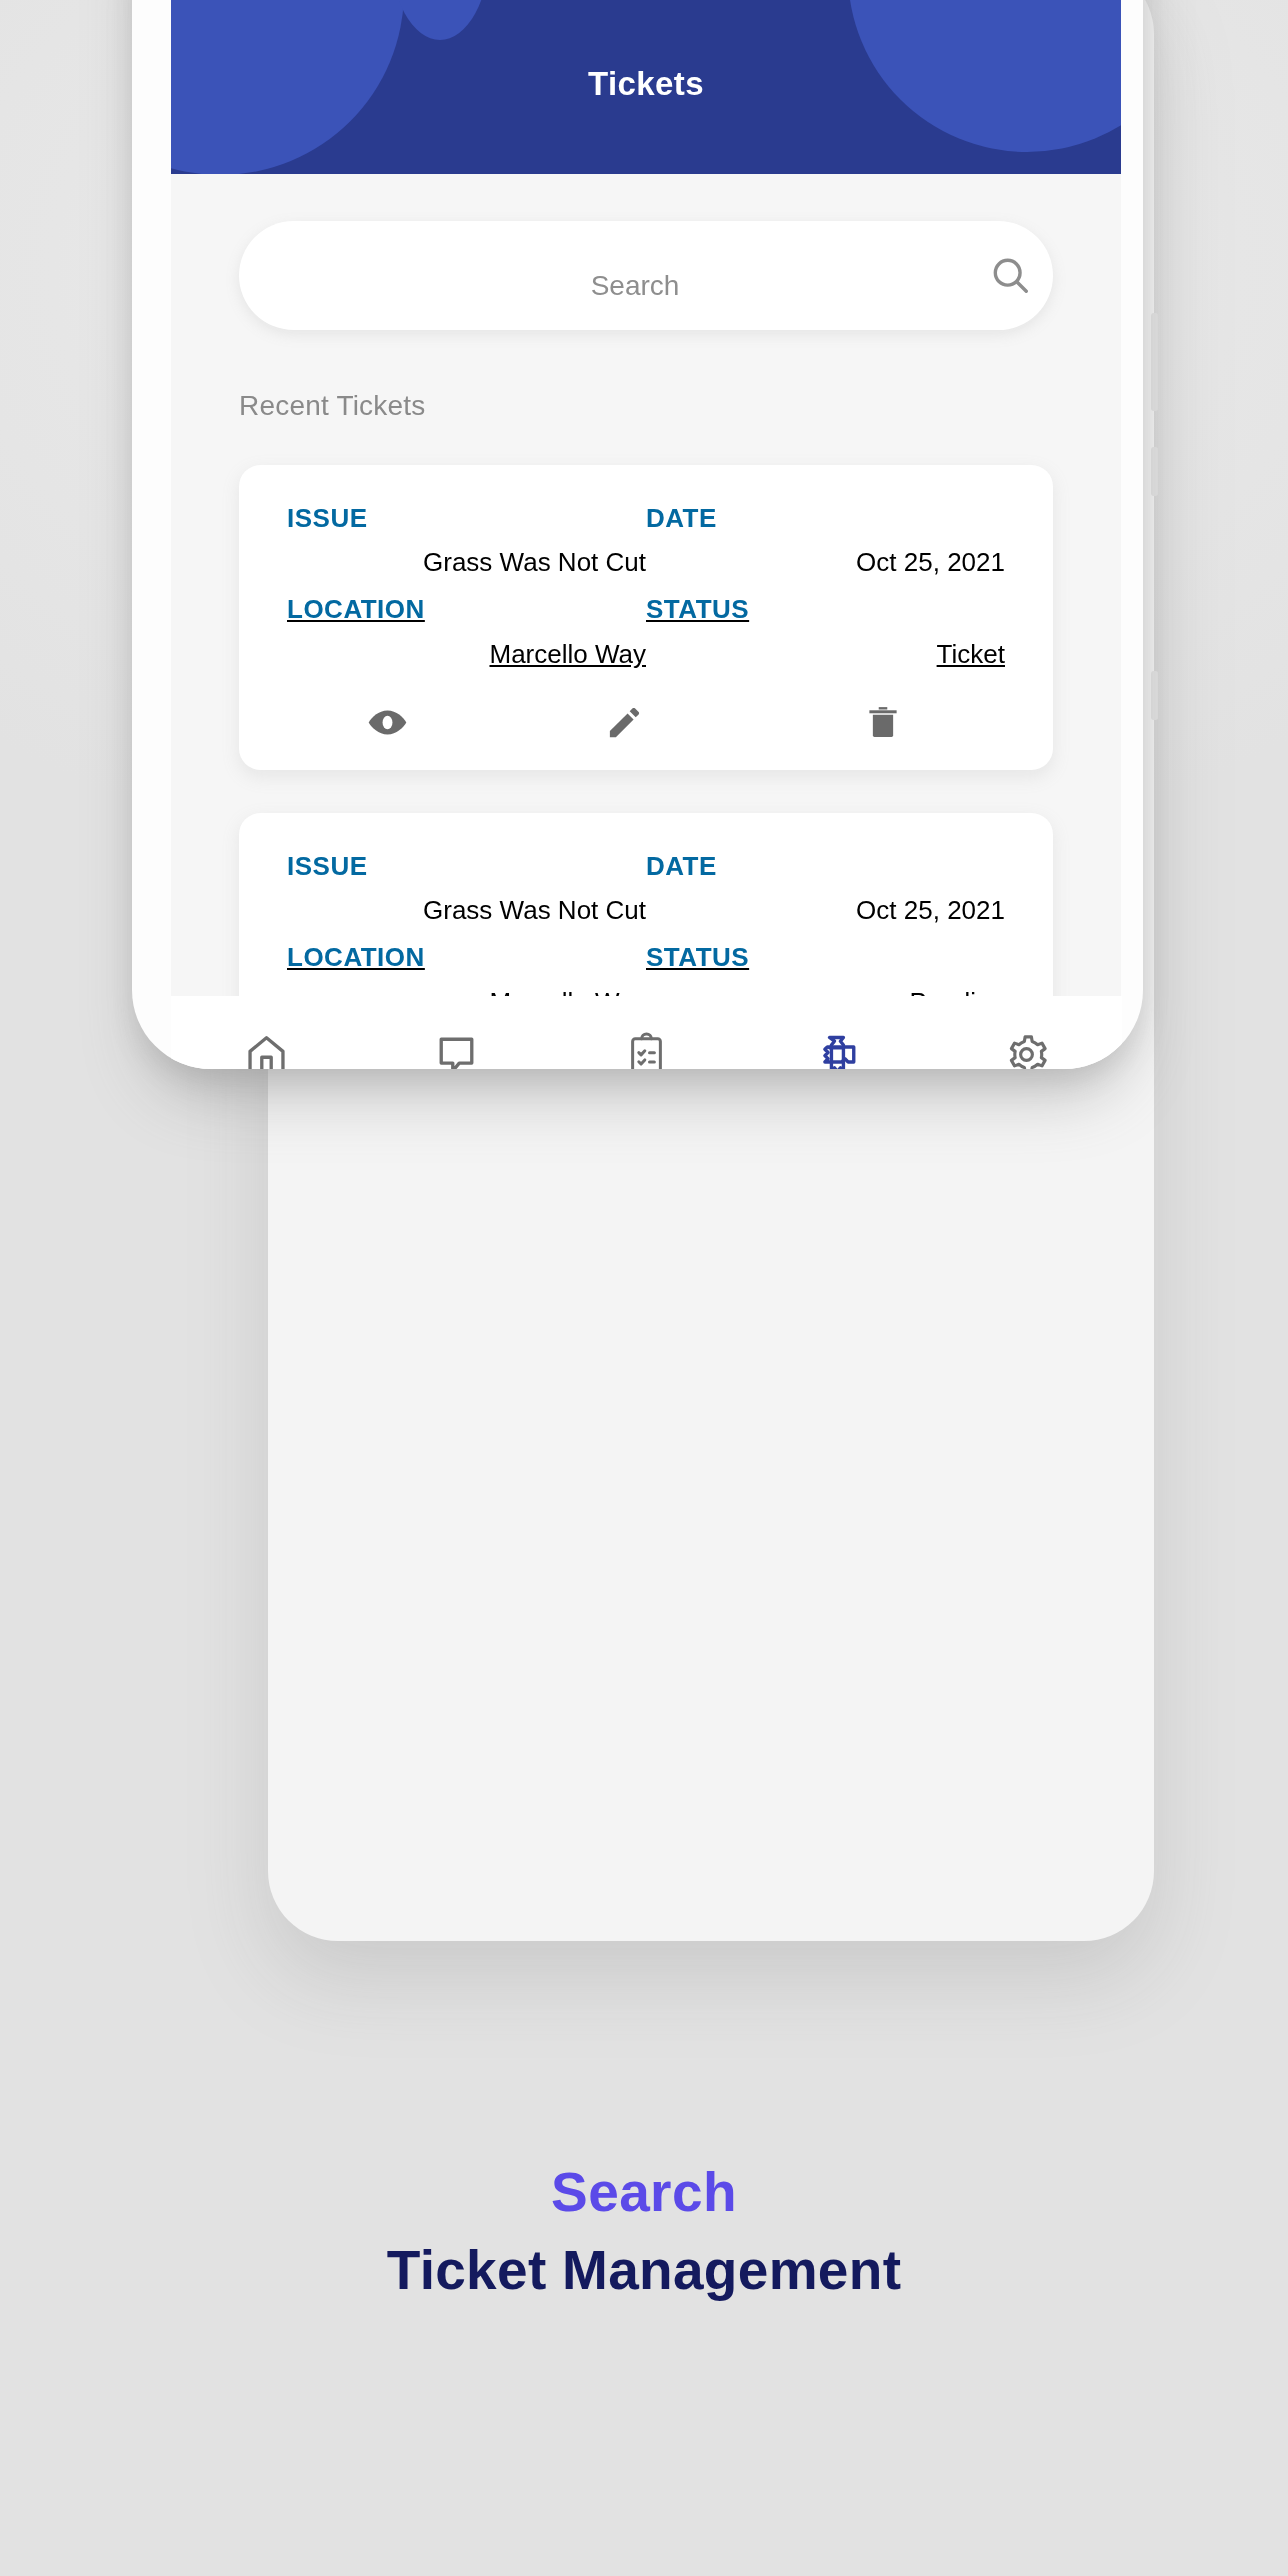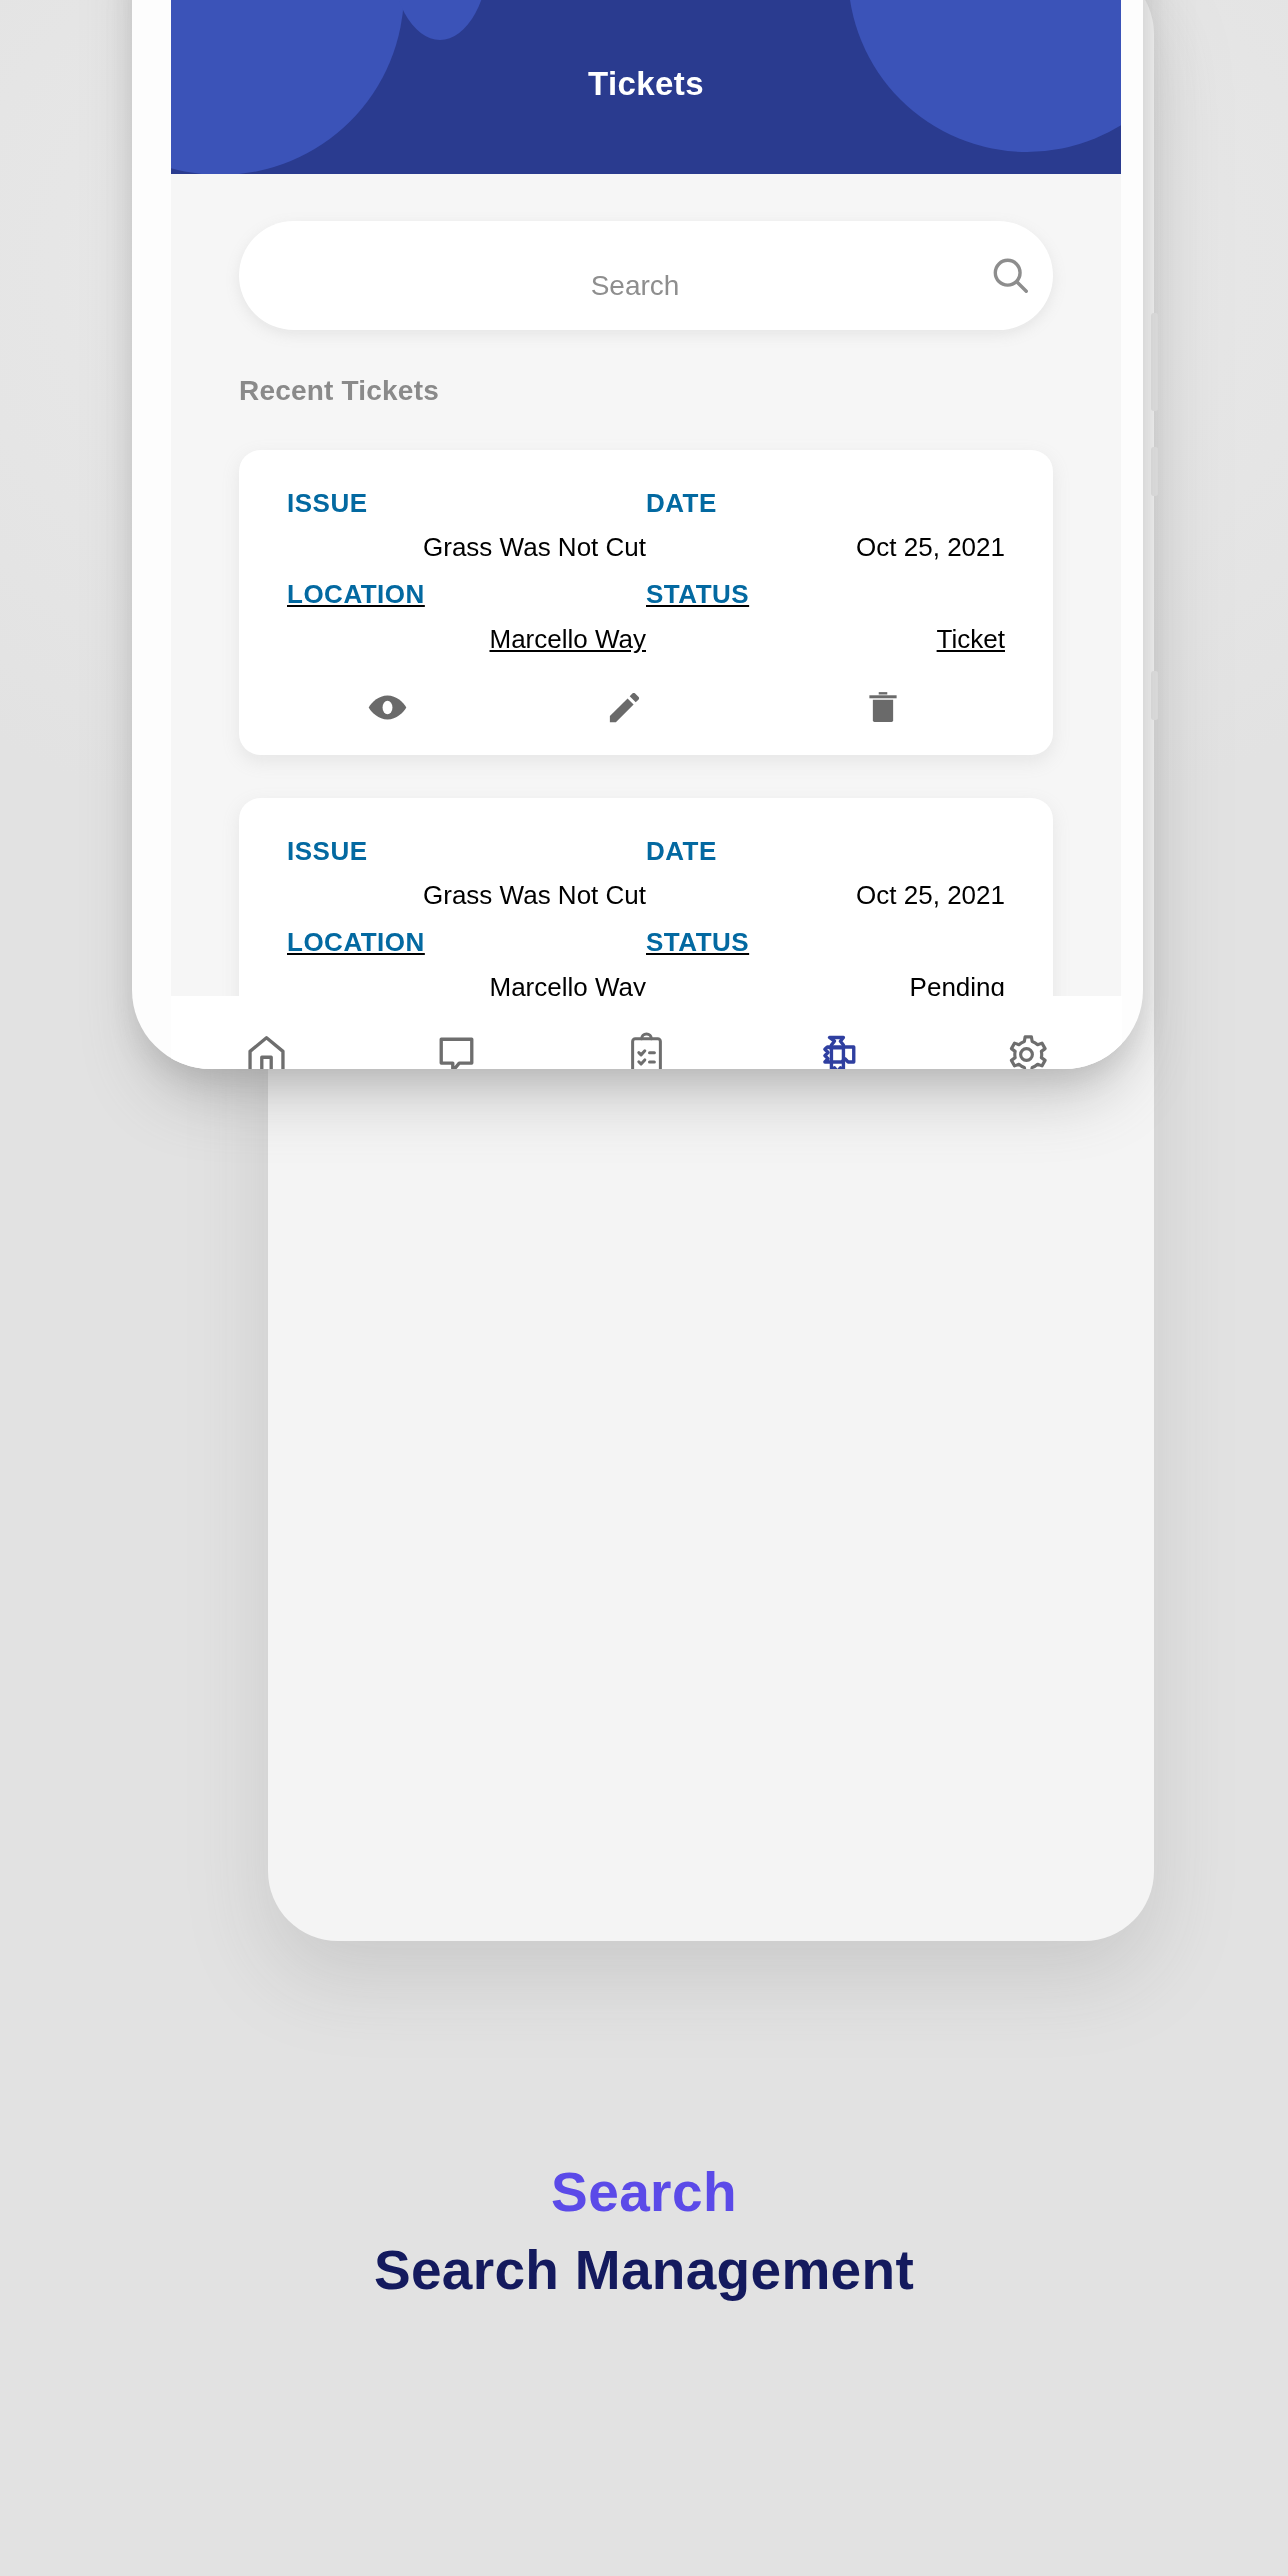--- a/index.html
+++ b/index.html
@@ -106,22 +106,22 @@
     margin-top:21px;
   }
   #search-input::placeholder { color:#8e8e8e; }
   #search-icon {
     width:86px; display:flex; align-items:center; justify-content:center;
     cursor:pointer;
   }
 
   
   #section-heading {
-    margin-top:45px;
-    font-size:28px; font-weight:bold;
+    margin-top:60px;
+    font-size:28px; font-weight:normal;
     color:#8a8a8a;
     letter-spacing:0.2px;
   }
 
   
   .ticket-card {
     margin-top:43px;
     background:#ffffff;
     border-radius:21.5px;
     box-shadow:0 6.3px 18px rgba(150,150,150,.16);
@@ -320,17 +320,17 @@
           <path d="M19.6 13.6a7.8 7.8 0 0 0 0-3.2l1.9-1.4-1.6-2.8-2.2.8a7.8 7.8 0 0 0-2.8-1.6L14.5 3h-3.2l-.4 2.4a7.8 7.8 0 0 0-2.8 1.6l-2.2-.8L4.3 9l1.9 1.4a7.8 7.8 0 0 0 0 3.2L4.3 15l1.6 2.8 2.2-.8a7.8 7.8 0 0 0 2.8 1.6l.4 2.4h3.2l.4-2.4a7.8 7.8 0 0 0 2.8-1.6l2.2.8 1.6-2.8z"></path>
           <circle cx="12" cy="12" r="3.0"></circle>
         </svg>
       </span>
 
     </div>
   </div>
 
   <div id="caption">
     <div id="caption-line1">Search</div>
-    <div id="caption-line2">Search Management</div>
+    <div id="caption-line2">Ticket Management</div>
   </div>
 
 </div>
 
 
 </body></html>

